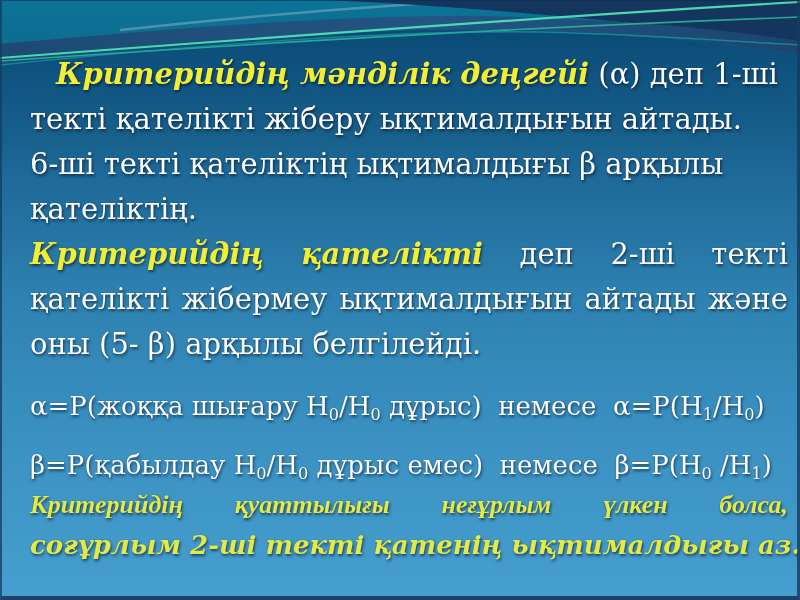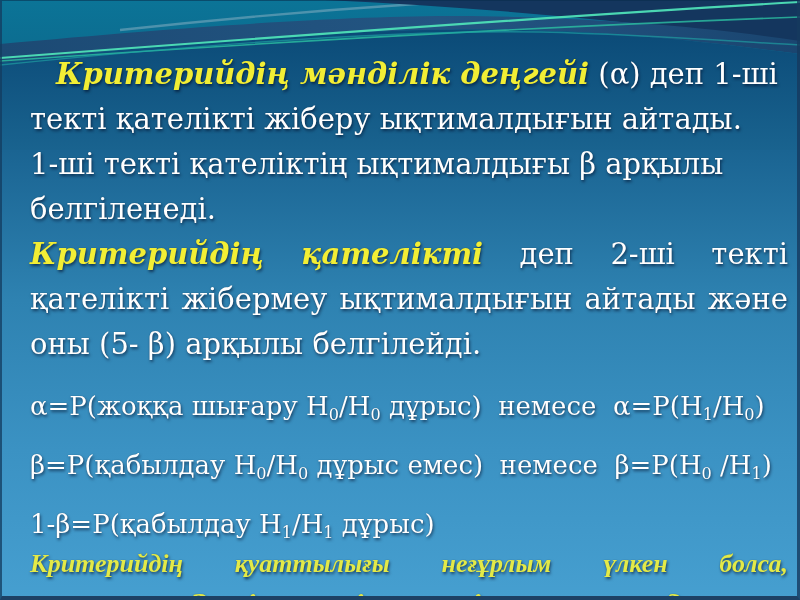--- a/index.html
+++ b/index.html
@@ -113,33 +113,32 @@
     <path d="M0,61 C300,40 560,26 800,17" fill="none" stroke="#2cc2a2" stroke-width="1.6" opacity="0.8"></path>
     <path d="M0,65 C255,39 430,30 540,32 C660,35 740,42 800,45" fill="none" stroke="#1fa3a4" stroke-width="1.4" opacity="0.65"></path>
   </svg>
 
   <div class="content">
 
     <div class="line indent1"><span class="hl">Критерийдің мәнділік деңгейі</span><span> (α) деп 1-ші</span></div>
 
     <div class="line">текті қателікті жіберу ықтималдығын айтады.</div>
 
-    <div class="line">1-ші текті қателіктің ықтималдығы β арқылы</div>
+    <div class="line">6-ші текті қателіктің ықтималдығы β арқылы</div>
 
-    <div class="line">белгіленеді.</div>
+    <div class="line">қателіктің.</div>
 
     <div class="line justify"><span class="hl">Критерийдің қателікті</span><span> деп 2-ші текті</span></div>
 
     <div class="line justify">қателікті жібермеу ықтималдығын айтады және</div>
 
     <div class="line">оны (5- β) арқылы белгілейді.</div>
 
     <div class="formula">α=P(жоққа шығару H<sub>0</sub>/H<sub>0</sub> дұрыс)  немесе  α=P(H<sub>1</sub>/H<sub>0</sub>)</div>
     <div class="formula">β=P(қабылдау H<sub>0</sub>/H<sub>0</sub> дұрыс емес)  немесе  β=P(H<sub>0</sub> /H<sub>1</sub>)</div>
-    <div class="formula">1-β=P(қабылдау H<sub>1</sub>/H<sub>1</sub> дұрыс)</div>
 
     <div class="conclusion justify">Критерийдің қуаттылығы неғұрлым үлкен болса,</div>
     <div class="conclusion">соғұрлым 2-ші текті қатенің ықтималдығы аз.</div>
 
   </div>
 
   <div class="edge"></div>
 </div>
 
 </body></html>

